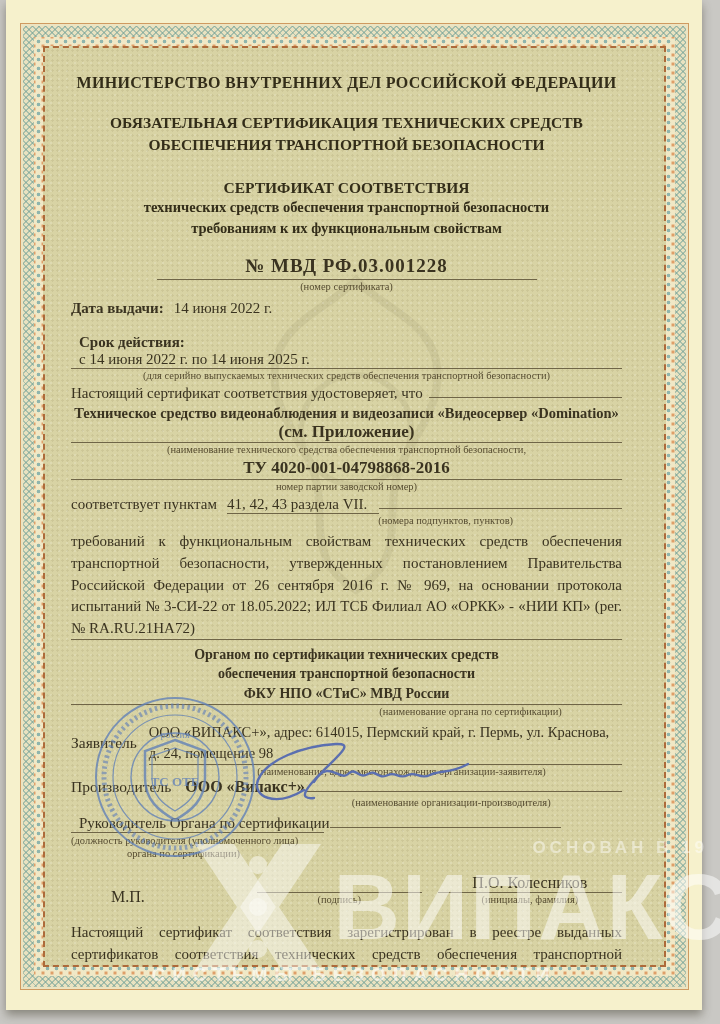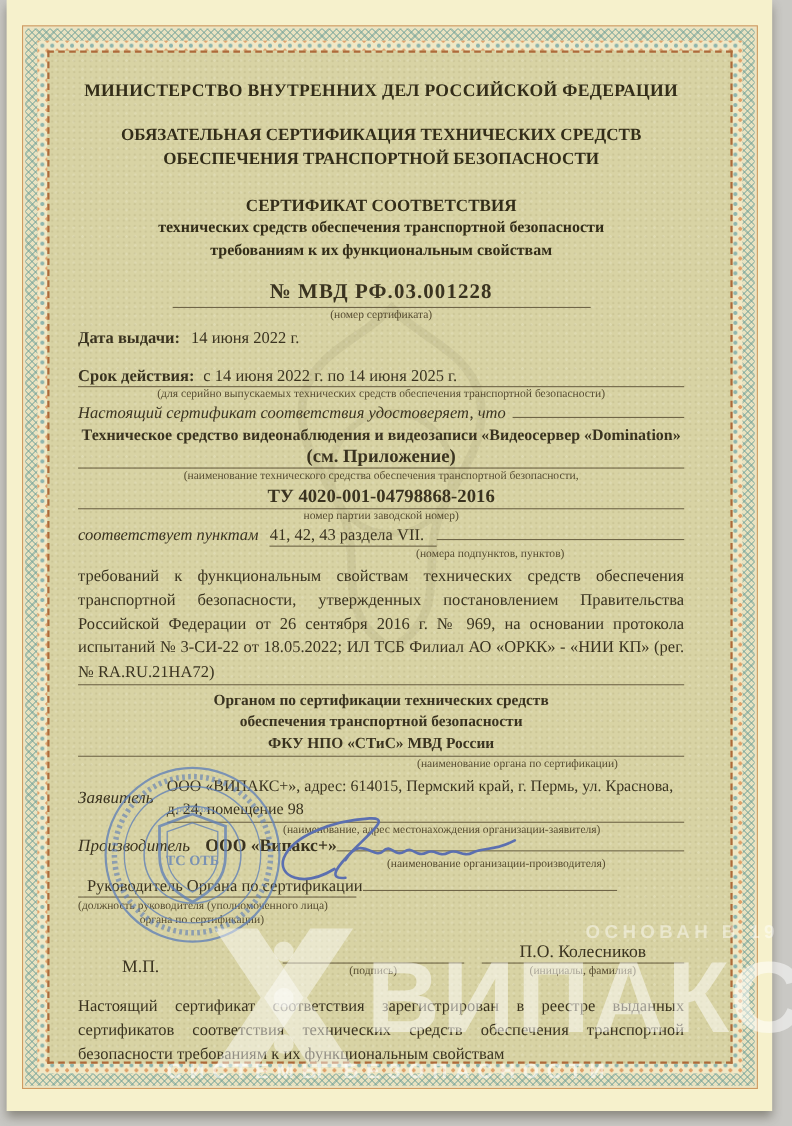--- a/index.html
+++ b/index.html
@@ -50,22 +50,22 @@
   .b  { font-weight:bold; }
   .ministry { font-size:16px; font-weight:bold; letter-spacing:.3px; color:#332d19; }
   .prog { font-size:15.5px; font-weight:bold; line-height:1.4; margin-top:20px; color:#332d19; }
   .doctitle { font-size:15.5px; font-weight:bold; margin-top:24px; color:#332d19; }
   .docsub { font-size:14.5px; font-weight:bold; line-height:1.45; color:#332d19; }
   .certnum { font-size:19px; font-weight:bold; letter-spacing:1px; margin-top:16px; }
   .numrule { width:380px; margin:2px auto 0; border-bottom:1px solid #6f6547; }
   .caption { font-size:10.5px; color:#564c31; line-height:1.25; }
   .row { display:flex; align-items:baseline; font-size:15px; }
   .lbl { font-weight:bold; white-space:nowrap; }
-  .lbl-n { white-space:nowrap;font-style:italic; }
-  .rule { border-bottom:1px solid #6f6547; }
+  .lbl-n { white-space:nowrap; }
+  .rule { border-bottom:1px solid #6f6547;flex-direction:column; }
   .fill { flex:1 1 auto; }
   .par { font-size:15px; line-height:1.45; text-align:justify; }
   .wm { position:absolute; color:rgba(255,255,255,.55); font-family:"Liberation Sans", sans-serif; font-weight:bold; pointer-events:none; }
   svg text { font-family:"Liberation Serif", serif; }
 </style>
 </head>
 <body>
 
 <div class="page">
   <div class="paper">

